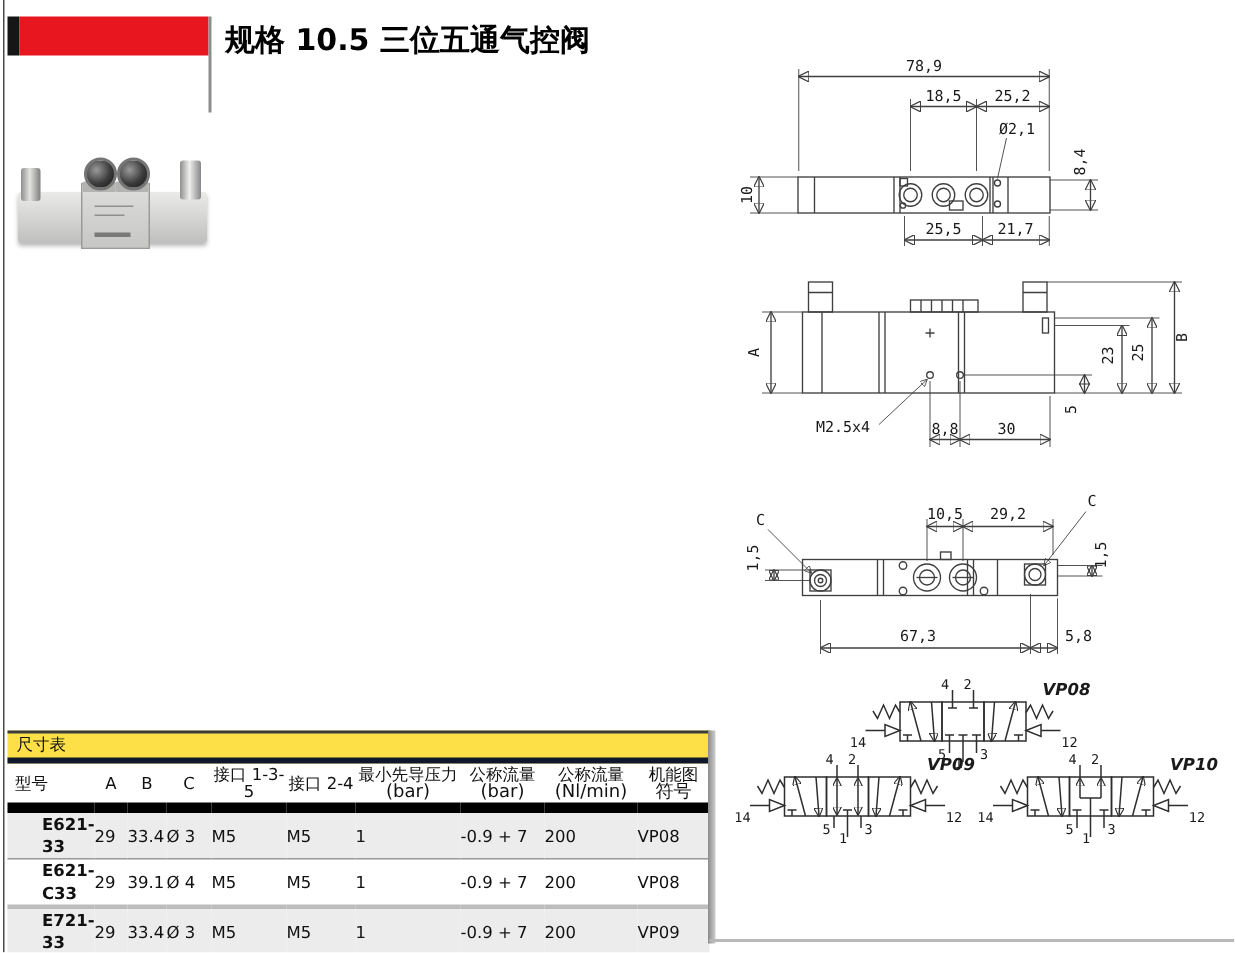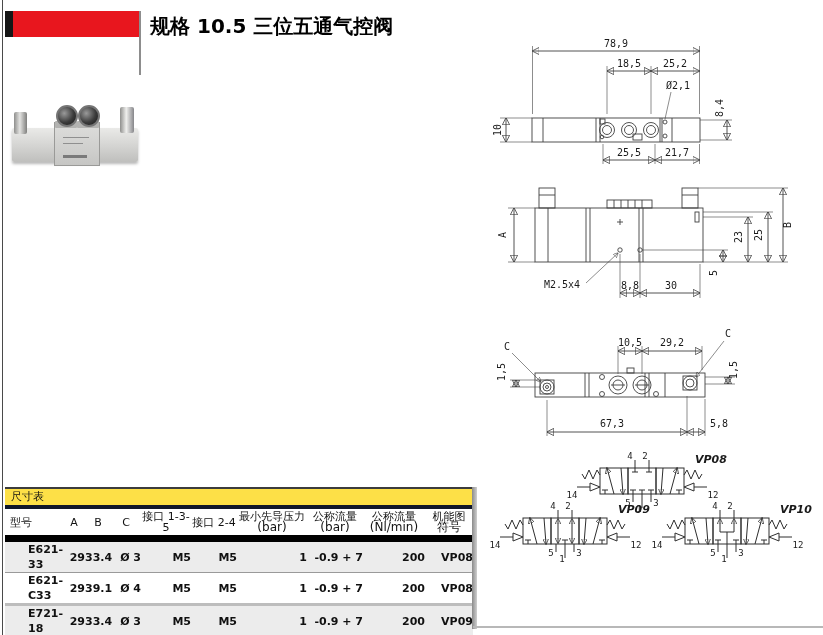--- a/index.html
+++ b/index.html
@@ -38,21 +38,21 @@
   
   .dim-table{position:absolute;left:5px;top:487px;width:468px;}
   .band{height:16px;line-height:16px;background:#fde047;border-top:2px solid #3c3c3c;
     border-bottom:4px solid #0f172a;font-size:11px;font-weight:normal;padding-left:6px;}
   table{width:468px;border-collapse:collapse;table-layout:fixed;font-size:11px;}
   thead tr{border-bottom:7px solid #000000;}
   th{font-weight:normal;text-align:center;vertical-align:middle;padding:2px 0;line-height:11px;}
   th span{display:block;}
   th .l2{font-size:12px;}
   th.h-model{text-align:left;padding-left:5px;}
-  td{text-align:right;height:15px;line-height:15px;padding:0;font-weight:bold;}
+  td{text-align:left;height:15px;line-height:15px;padding:0;}
   td.c-model{text-align:left;padding-left:23px;font-weight:bold;}
   tbody tr{border-bottom:1px solid #9a9a9a;}
   tbody tr:nth-child(odd){background:#ececec;}
   tbody tr.group-end{border-bottom:3px solid #bdbdbd;}
   .table-strip{position:absolute;left:472px;top:487px;width:5px;height:142px;
     background:linear-gradient(90deg,#8a8a8a,#cfcfcf);}
   .bottom-rule{position:absolute;left:473px;top:626px;width:350px;height:2px;background:#b8b8b8;}
 </style>
 </head>
 <body>
@@ -464,21 +464,21 @@
           <td>39.1</td>
           <td>Ø 4</td>
           <td>M5</td>
           <td>M5</td>
           <td>1</td>
           <td>-0.9 + 7</td>
           <td>200</td>
           <td>VP08</td>
         </tr>
         <tr>
-          <td class="c-model">E721-18</td>
+          <td class="c-model">E721-33</td>
           <td>29</td>
           <td>33.4</td>
           <td>Ø 3</td>
           <td>M5</td>
           <td>M5</td>
           <td>1</td>
           <td>-0.9 + 7</td>
           <td>200</td>
           <td>VP09</td>
         </tr>

